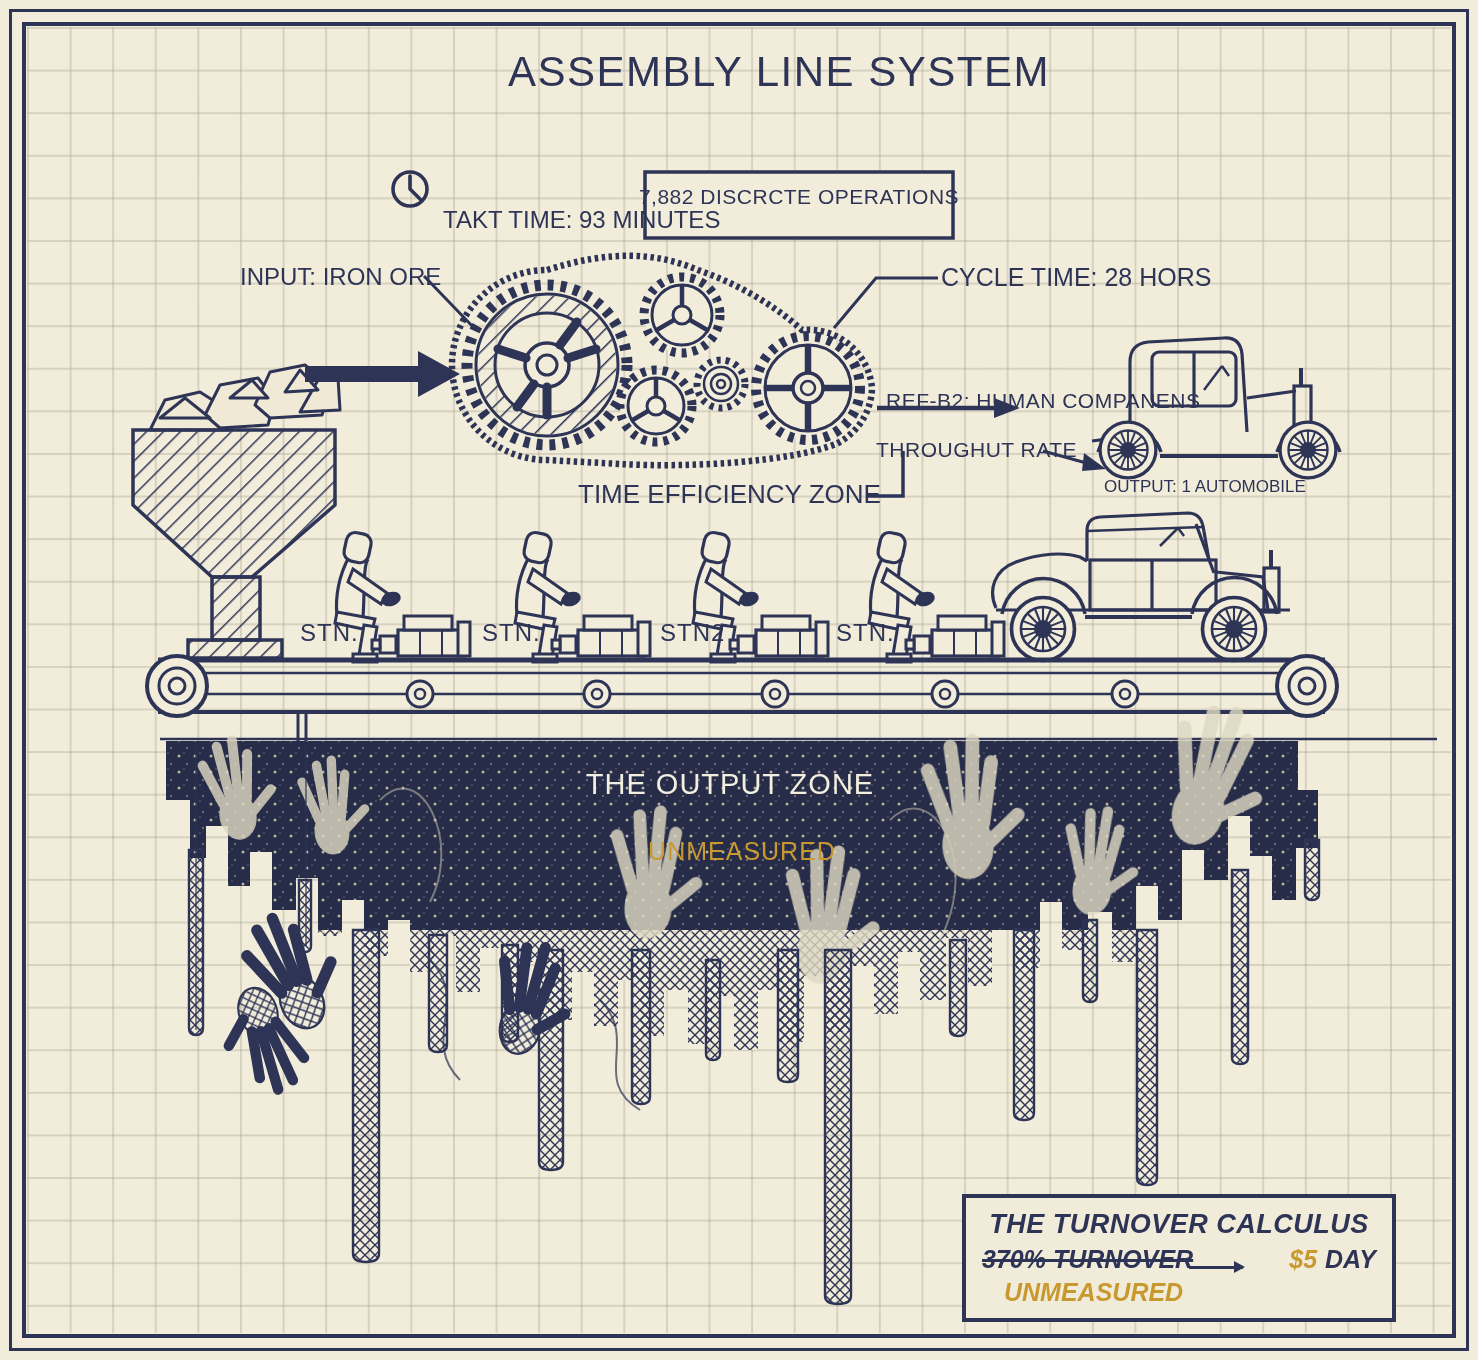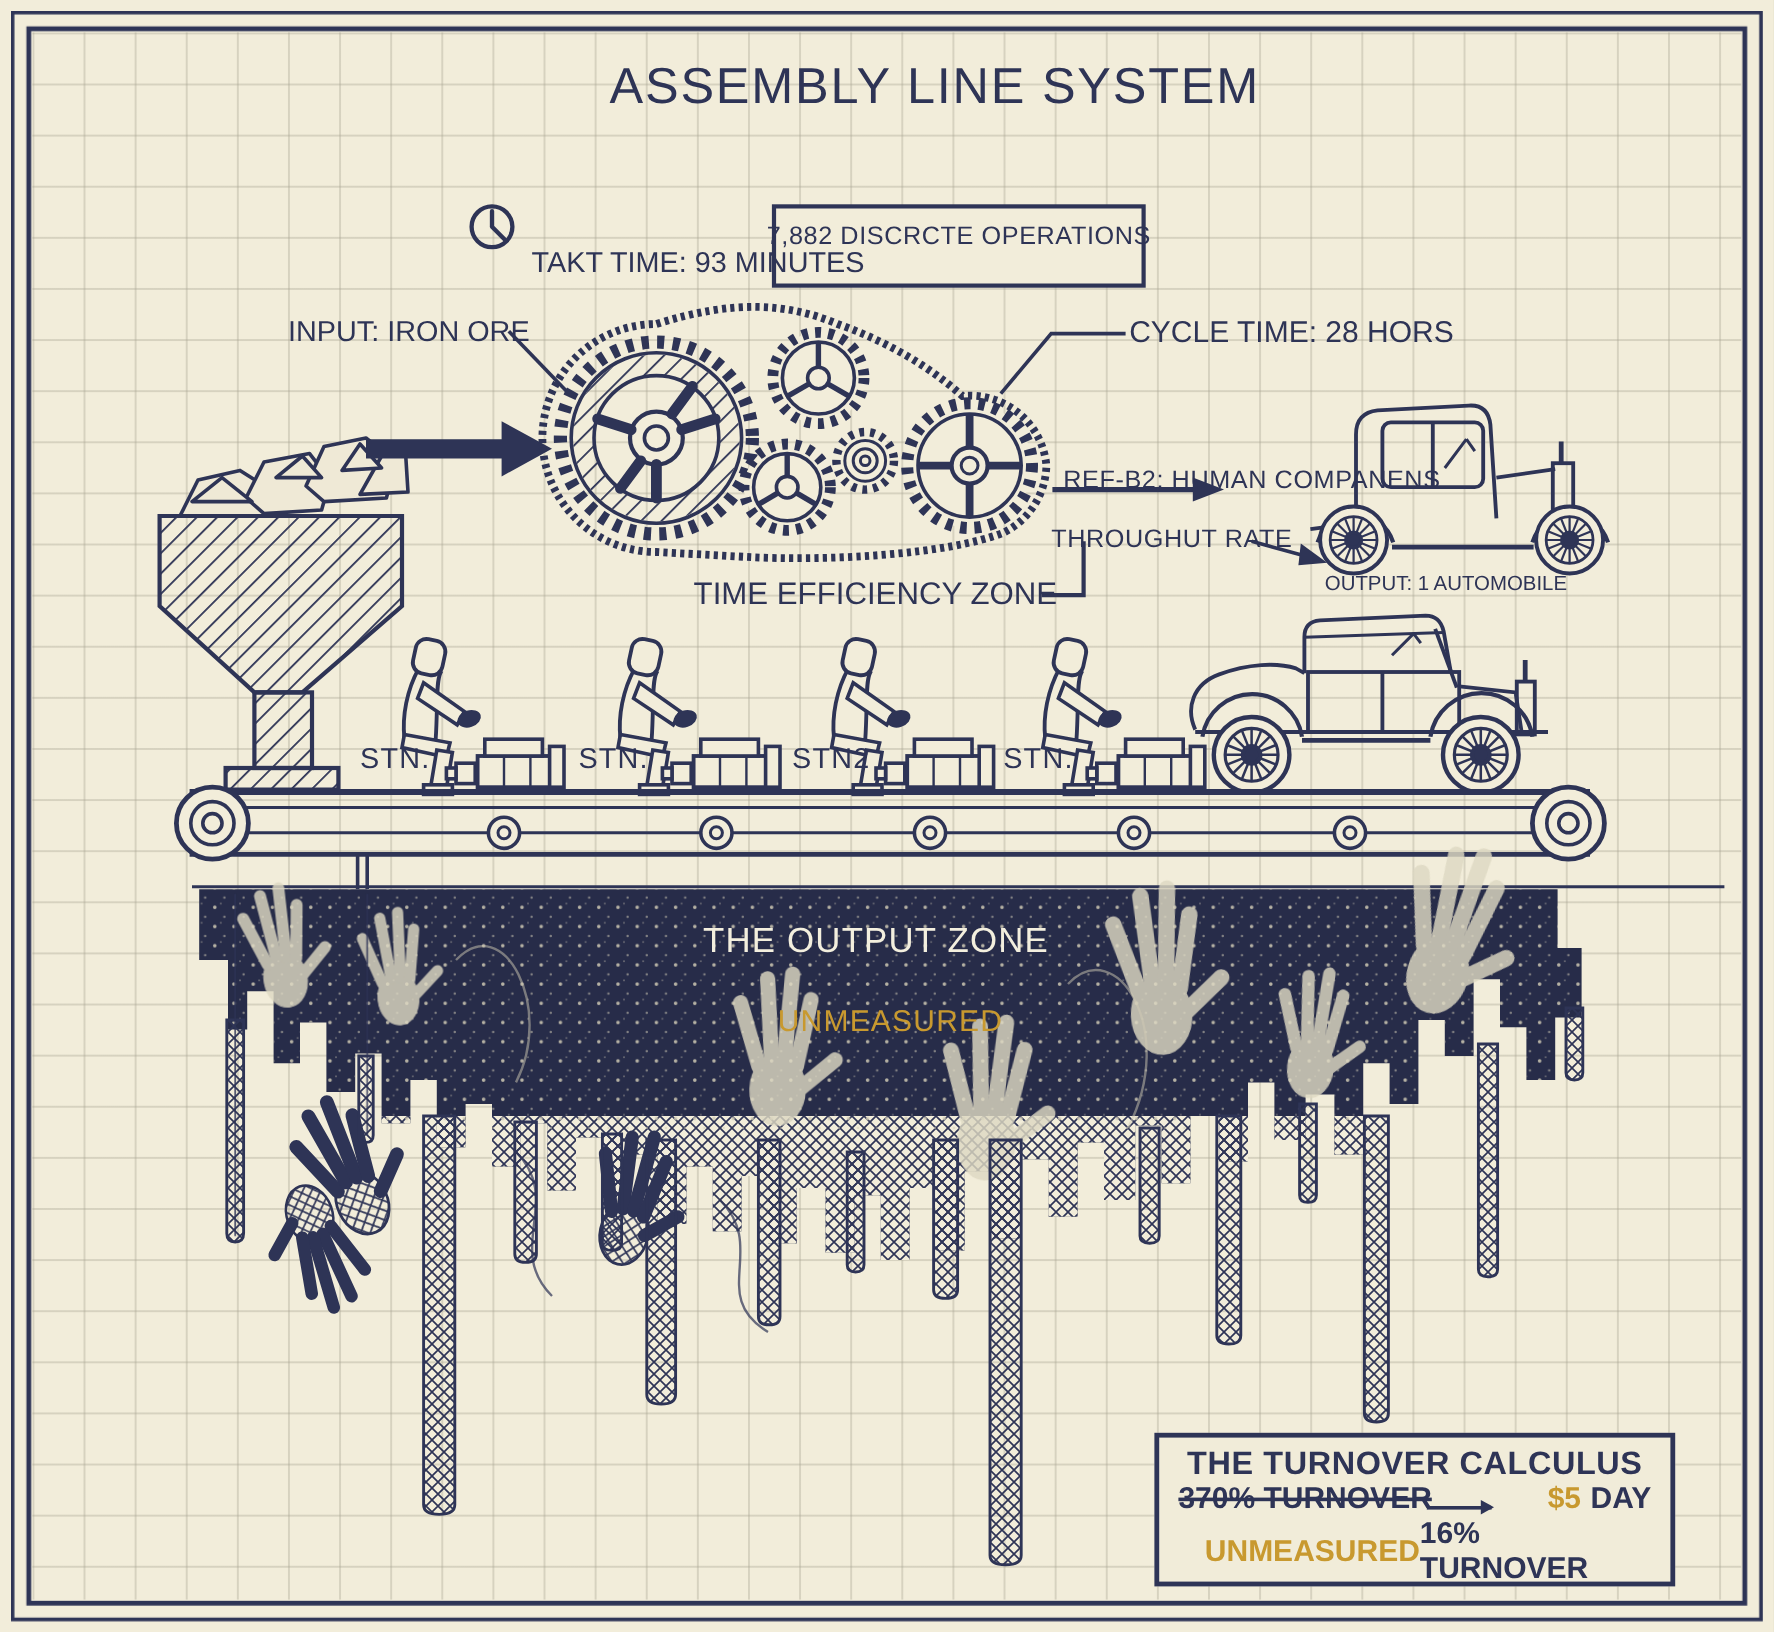--- a/index.html
+++ b/index.html
@@ -25,21 +25,21 @@
   .hez{left:578px;top:479px;font-size:26px;}
   .out{left:1104px;top:477px;font-size:17px;}
   .stn{top:619px;font-size:24px;letter-spacing:1px;}
   .stn1{left:300px;} .stn2{left:482px;} .stn3{left:660px;} .stn4{left:836px;}
   .shadow-title{left:430px;width:600px;top:768px;text-align:center;color:#f3efde;
                 font-size:29px;letter-spacing:1px;}
   .shadow-sub{left:442px;width:600px;top:837px;text-align:center;color:#c8992f;
               font-size:25px;letter-spacing:1px;}
   .tbox{position:absolute;left:962px;top:1194px;width:434px;height:128px;z-index:3;
         background:#f1ecd9;border:4px solid #2e3456;box-sizing:border-box;
-        display:flex;flex-direction:column;justify-content:space-evenly;padding:6px 16px;}
+        display:flex;flex-direction:column;justify-content:space-evenly;padding:6px 16px;font-style:italic;}
   .trow{display:flex;align-items:center;font-weight:bold;color:#2e3456;}
   .trow1{justify-content:center;font-size:27px;letter-spacing:.5px;}
   .trow2{justify-content:space-between;font-size:25px;}
   .trow3{justify-content:space-between;font-size:25px;padding:0 12px 0 22px;}
   .strike{text-decoration:line-through;text-decoration-thickness:3px;}
   .gold{color:#c8992f;}
   .cssarrow{display:inline-block;position:relative;width:54px;height:0;
             border-top:3px solid #2e3456;margin:0 10px 0 -4px;top:1px;}
   .cssarrow:after{content:"";position:absolute;right:-2px;top:-8px;width:0;height:0;
             border-left:11px solid #2e3456;border-top:6.5px solid transparent;
@@ -393,19 +393,18 @@
       <span>
         <span class="strike">370% TURNOVER</span><span class="cssarrow"></span>
       </span>
       <span class="wage">
         <span class="gold">$5</span>
         <span>DAY</span>
       </span>
     </div>
     <div class="trow trow3">
       <span class="gold">UNMEASURED</span>
-      <span>16% TURNOVER</span>
     </div>
   </div>
 
   <div class="border-inner"></div>
   <div class="border-outer"></div>
 </div>
 
 </body></html>

